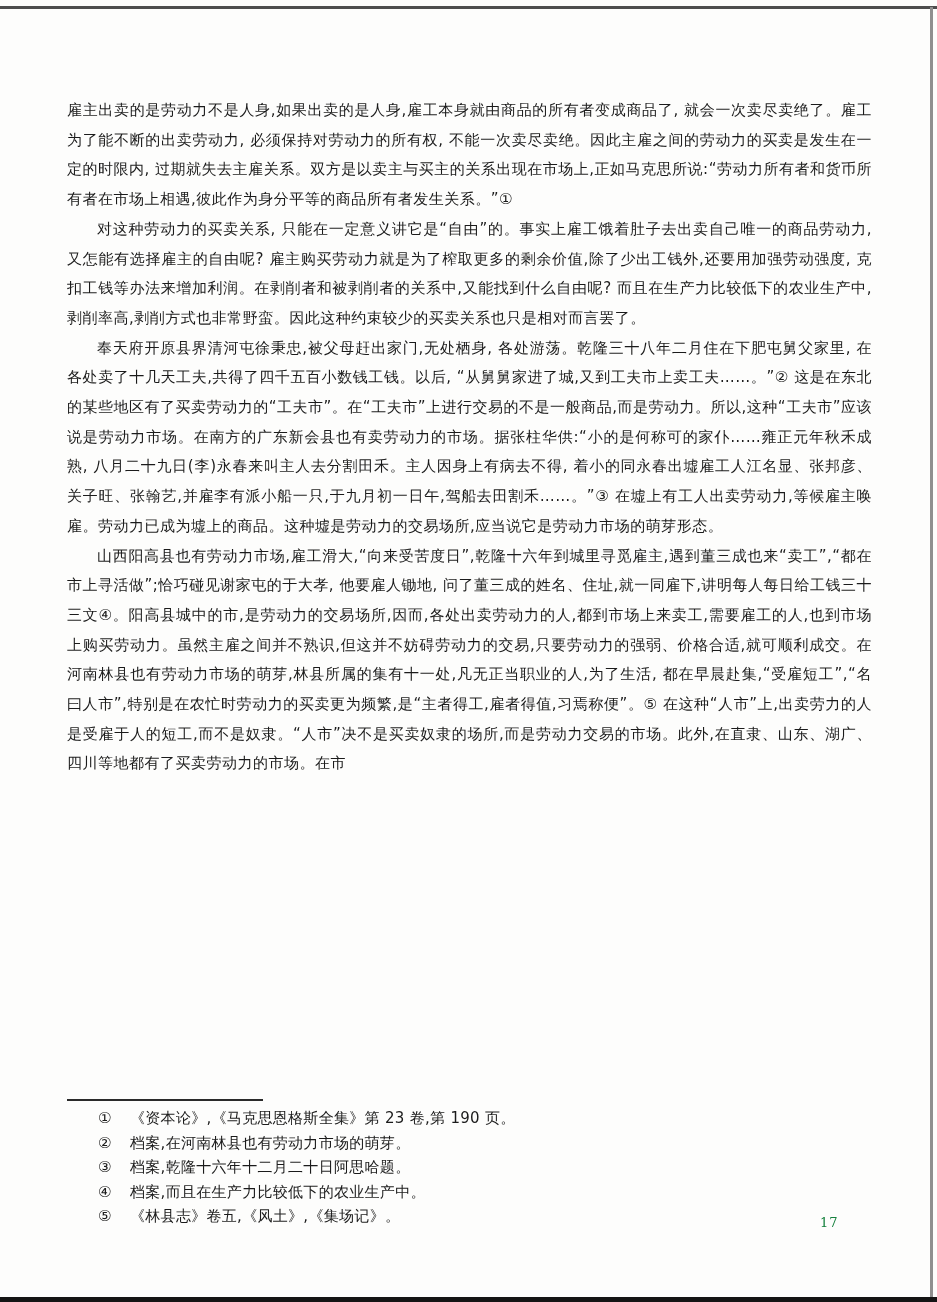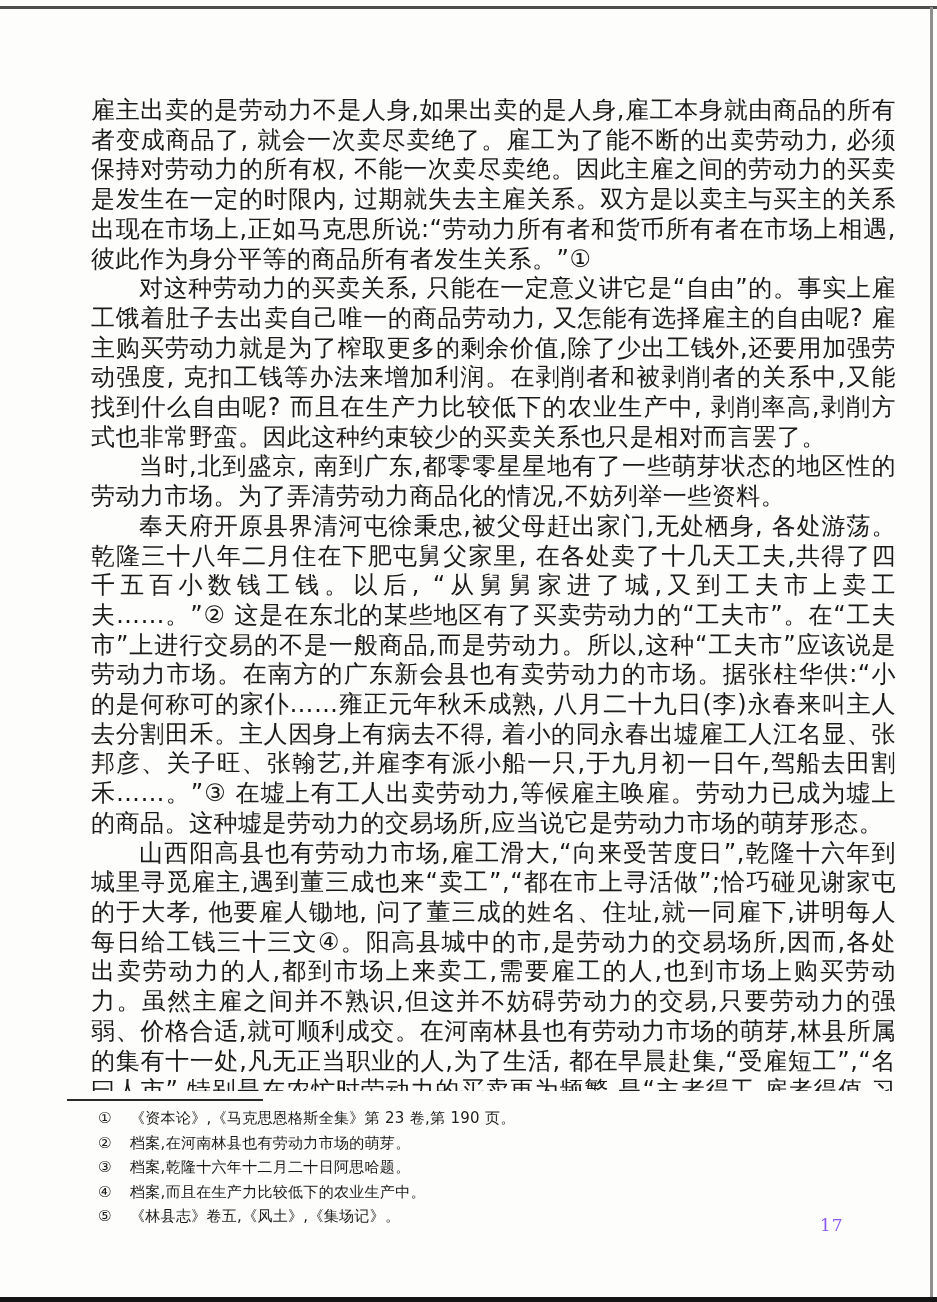--- a/index.html
+++ b/index.html
@@ -31,26 +31,25 @@
     background: #8f8f8f;
   }
   
   .body-text {
     position: absolute;
     left: 67px;
     top: 96px;
     width: 805px;
     height: 995px;
     overflow: hidden;
-    font-size: 24px;
+    font-size: 15px;
     line-height: 29.7px;
     text-align: justify;
     text-justify: inter-ideograph;
     letter-spacing: 0.5px;
-    margin-left: 24px;
   }
   .body-text p {
     margin: 0;
     padding: 0;
     text-indent: 2em;
   }
   .body-text p.no-indent { text-indent: 0; }
   
   .footnote-separator {
     position: absolute;
@@ -77,39 +76,38 @@
     flex: 0 0 32px;
     text-align: left;
   }
   .footnote-text {
     flex: 1 1 auto;
   }
   .page-number {
     position: absolute;
     left: 820px;
     top: 1215px;
-    font-size: 17px;
+    font-size: 13px;
     letter-spacing: 1px;
-    color: #8b5cf6;
+    color: #15803d;
     font-family: "DejaVu Serif", "Liberation Serif", serif;
   }
 </style>
 </head>
 <body>
 
 <div class="page">
 
   <div class="edge-top"></div>
   <div class="edge-right"></div>
   <div class="edge-bottom"></div>
 
   <div class="body-text">
     <p class="no-indent">雇主出卖的是劳动力不是人身,如果出卖的是人身,雇工本身就由商品的所有者变成商品了, 就会一次卖尽卖绝了。雇工为了能不断的出卖劳动力, 必须保持对劳动力的所有权, 不能一次卖尽卖绝。因此主雇之间的劳动力的买卖是发生在一定的时限内, 过期就失去主雇关系。双方是以卖主与买主的关系出现在市场上,正如马克思所说:“劳动力所有者和货币所有者在市场上相遇,彼此作为身分平等的商品所有者发生关系。”①</p>
     <p>对这种劳动力的买卖关系, 只能在一定意义讲它是“自由”的。事实上雇工饿着肚子去出卖自己唯一的商品劳动力, 又怎能有选择雇主的自由呢? 雇主购买劳动力就是为了榨取更多的剩余价值,除了少出工钱外,还要用加强劳动强度, 克扣工钱等办法来增加利润。在剥削者和被剥削者的关系中,又能找到什么自由呢? 而且在生产力比较低下的农业生产中, 剥削率高,剥削方式也非常野蛮。因此这种约束较少的买卖关系也只是相对而言罢了。</p>
-    <p>当时,北到盛京, 南到广东,都零零星星地有了一些萌芽状态的地区性的劳动力市场。为了弄清劳动力商品化的情况,不妨列举一些资料。</p>
     <p>奉天府开原县界清河屯徐秉忠,被父母赶出家门,无处栖身, 各处游荡。乾隆三十八年二月住在下肥屯舅父家里, 在各处卖了十几天工夫,共得了四千五百小数钱工钱。以后, “从舅舅家进了城,又到工夫市上卖工夫……。”② 这是在东北的某些地区有了买卖劳动力的“工夫市”。在“工夫市”上进行交易的不是一般商品,而是劳动力。所以,这种“工夫市”应该说是劳动力市场。在南方的广东新会县也有卖劳动力的市场。据张柱华供:“小的是何称可的家仆……雍正元年秋禾成熟, 八月二十九日(李)永春来叫主人去分割田禾。主人因身上有病去不得, 着小的同永春出墟雇工人江名显、张邦彦、关子旺、张翰艺,并雇李有派小船一只,于九月初一日午,驾船去田割禾……。”③ 在墟上有工人出卖劳动力,等候雇主唤雇。劳动力已成为墟上的商品。这种墟是劳动力的交易场所,应当说它是劳动力市场的萌芽形态。</p>
     <p>山西阳高县也有劳动力市场,雇工滑大,“向来受苦度日”,乾隆十六年到城里寻觅雇主,遇到董三成也来“卖工”,“都在市上寻活做”;恰巧碰见谢家屯的于大孝, 他要雇人锄地, 问了董三成的姓名、住址,就一同雇下,讲明每人每日给工钱三十三文④。阳高县城中的市,是劳动力的交易场所,因而,各处出卖劳动力的人,都到市场上来卖工,需要雇工的人,也到市场上购买劳动力。虽然主雇之间并不熟识,但这并不妨碍劳动力的交易,只要劳动力的强弱、价格合适,就可顺利成交。在河南林县也有劳动力市场的萌芽,林县所属的集有十一处,凡无正当职业的人,为了生活, 都在早晨赴集,“受雇短工”,“名曰人市”,特别是在农忙时劳动力的买卖更为频繁,是“主者得工,雇者得值,习焉称便”。⑤ 在这种“人市”上,出卖劳力的人是受雇于人的短工,而不是奴隶。“人市”决不是买卖奴隶的场所,而是劳动力交易的市场。此外,在直隶、山东、湖广、四川等地都有了买卖劳动力的市场。在市</p>
   </div>
 
   <div class="footnote-separator"></div>
 
   <div class="footnotes">
     <div class="footnote-item">
       <span class="footnote-marker">①</span>
       <span class="footnote-text">《资本论》,《马克思恩格斯全集》第 23 卷,第 190 页。</span>

